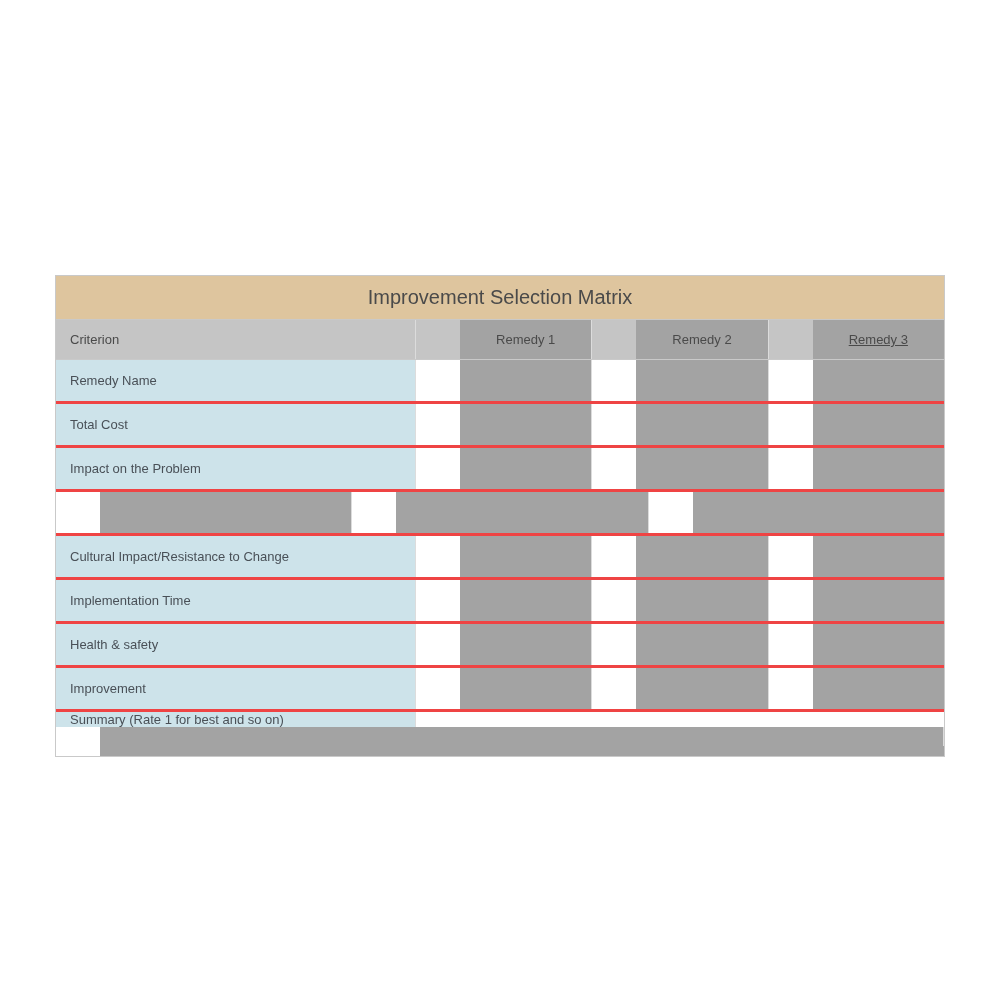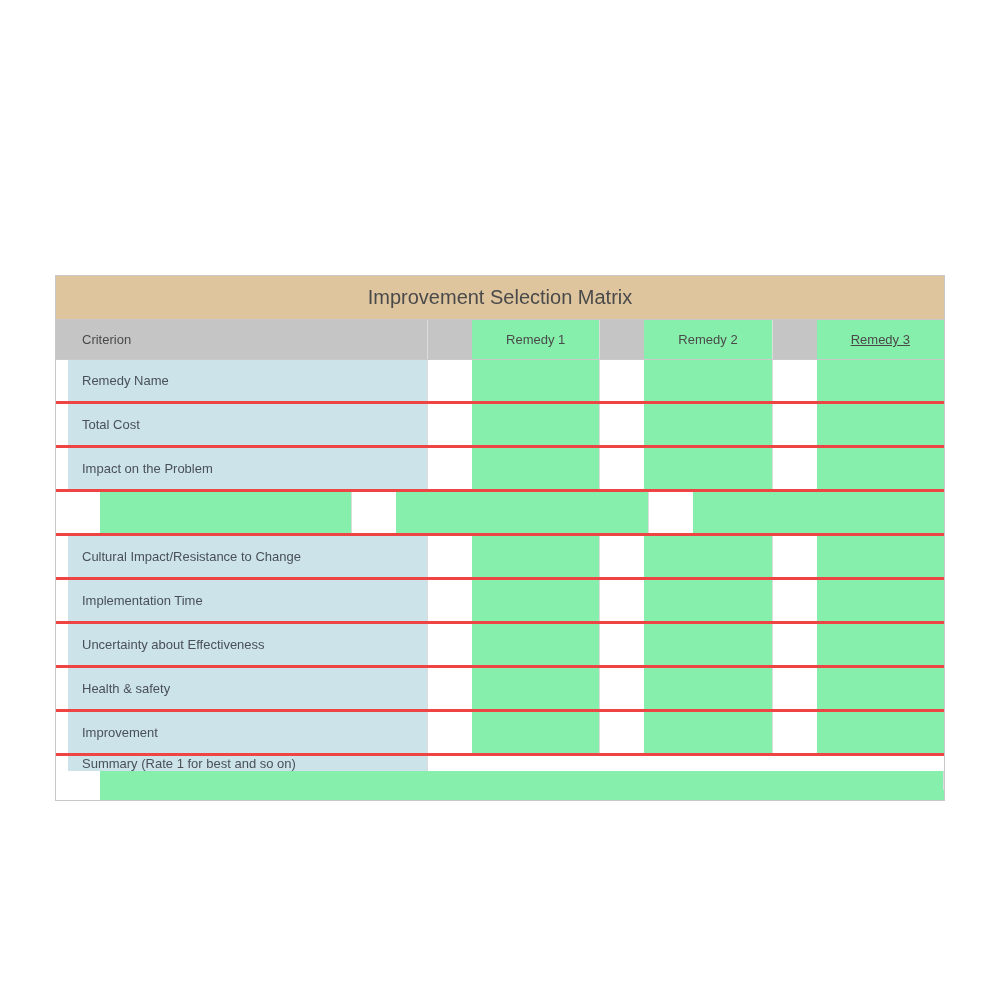--- a/index.html
+++ b/index.html
@@ -60,26 +60,25 @@
   }
   .cell:last-child { border-right: none; text-decoration: underline; }
   .col-criterion {
     width: 360px;
     background: #cde3ea;
     display: flex;
     align-items: center;
     padding-left: 14px;
     font-size: 13px;
     color: #495057;
-    margin-left: 12px;
   }
   .header-row .col-criterion { background: transparent; }
   .col-remedy {
     flex: 1;
-    background: #86efac;
+    background: #a3a3a3;
     display: flex;
     align-items: center;
     justify-content: center;
     font-size: 13px;
     color: #495057;
     margin-left: 44px;
   }
 </style>
 </head>
 <body>
@@ -127,26 +126,20 @@
         <div class="cell col-remedy"></div>
         <div class="cell col-remedy"></div>
       </div>
       <div class="body-row">
         <div class="cell col-criterion">Implementation Time</div>
         <div class="cell col-remedy"></div>
         <div class="cell col-remedy"></div>
         <div class="cell col-remedy"></div>
       </div>
       <div class="body-row">
-        <div class="cell col-criterion">Uncertainty about Effectiveness</div>
-        <div class="cell col-remedy"></div>
-        <div class="cell col-remedy"></div>
-        <div class="cell col-remedy"></div>
-      </div>
-      <div class="body-row">
         <div class="cell col-criterion">Health &amp; safety</div>
         <div class="cell col-remedy"></div>
         <div class="cell col-remedy"></div>
         <div class="cell col-remedy"></div>
       </div>
       <div class="body-row">
         <div class="cell col-criterion">Improvement</div>
         <div class="cell col-remedy"></div>
         <div class="cell col-remedy"></div>
         <div class="cell col-remedy"></div>

